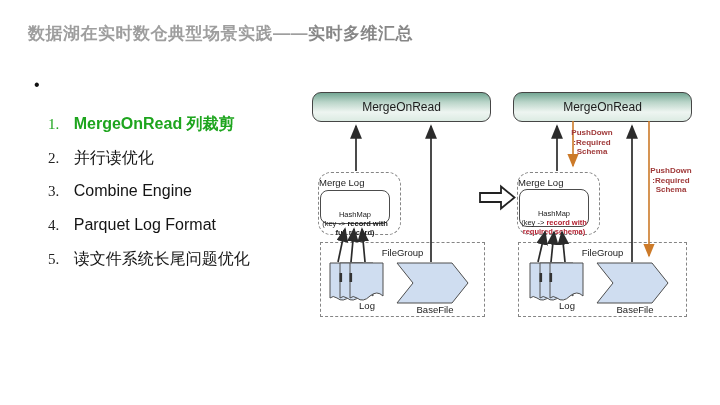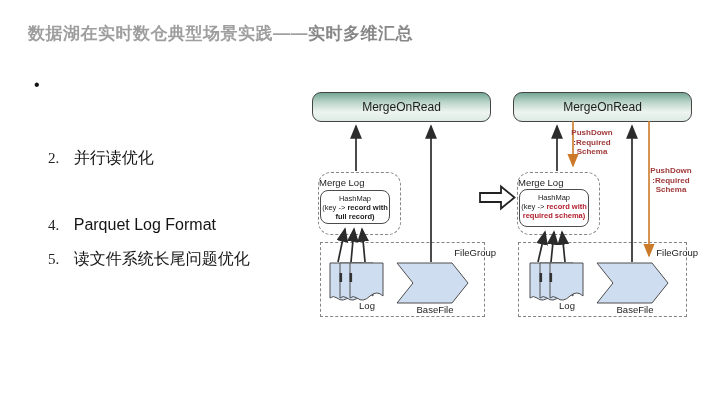--- a/index.html
+++ b/index.html
@@ -28,30 +28,30 @@
           display:flex;align-items:center;justify-content:center;
           font-size:12px;color:#1c1c1c;z-index:1;}
   #morL{left:312px;top:92px;} #morR{left:513px;top:92px;}
 
   .mergelog{position:absolute;width:81px;height:61px;border:1px dashed #858585;border-radius:13px;
             background:#fff;z-index:1;}
   #mlL{left:318px;top:172px;} #mlR{left:517px;top:172px;}
   .mergelog .ml-label{position:absolute;top:4px;left:0;width:100%;text-align:left;font-size:9.5px;color:#1b1b1b;}
 
   .hashmap{position:absolute;border:1px solid #4c4c4c;border-radius:8px;background:#fff;z-index:1;
-           text-align:center;font-size:7.5px;line-height:9px;color:#1b1b1b;padding-top:3px;box-sizing:border-box;}
+           text-align:center;font-size:7.5px;line-height:9px;color:#1b1b1b;padding-top:19px;box-sizing:border-box;}
   #hmL{left:320px;top:190px;width:70px;height:34px;}
   #hmR{left:519px;top:189px;width:70px;height:38px;}
   .hashmap b{font-weight:800;}
   .hm-red{color:#b22030;font-weight:800;}
 
   .filegroup{position:absolute;border:1px dashed #858585;background:#fff;z-index:0;}
   #fgL{left:320px;top:242px;width:163px;height:73px;}
   #fgR{left:518px;top:242px;width:167px;height:73px;}
-  .fg-label{position:absolute;top:4px;left:12px;width:100%;text-align:right;font-size:9.5px;color:#1b1b1b;}
+  .fg-label{position:absolute;top:4px;left:0;width:100%;text-align:center;font-size:9.5px;color:#1b1b1b;}
 
   
   .shape-label{position:absolute;z-index:3;font-size:9.5px;color:#1b1b1b;text-align:center;margin-top:28px;}
   #logLblL{left:352px;top:272px;width:30px;}
   #logLblR{left:552px;top:272px;width:30px;}
   #bfLblL{left:405px;top:276px;width:60px;}
   #bfLblR{left:605px;top:276px;width:60px;}
 
   
   .pushdown{position:absolute;z-index:3;font-size:8px;line-height:9.5px;color:#a03a3a;text-align:center;font-weight:600;}
@@ -64,23 +64,31 @@
 <body>
 
 <div class="slide">
 
   <div class="title">
     <span class="pre">数据湖在实时数仓典型场景实践——</span><span class="emp">实时多维汇总</span>
   </div>
 
   <div class="bullet-dot">•</div>
 
+  <div class="oitem green" id="item1">
+    <span class="num">1.</span>
+    <span class="lbl">MergeOnRead 列裁剪</span>
+  </div>
   <div class="oitem" id="item2">
     <span class="num">2.</span>
     <span class="lbl">并行读优化</span>
+  </div>
+  <div class="oitem" id="item3">
+    <span class="num">3.</span>
+    <span class="lbl">Combine Engine</span>
   </div>
   <div class="oitem" id="item4">
     <span class="num">4.</span>
     <span class="lbl">Parquet Log Format</span>
   </div>
   <div class="oitem" id="item5">
     <span class="num">5.</span>
     <span class="lbl">读文件系统长尾问题优化</span>
   </div>
 

